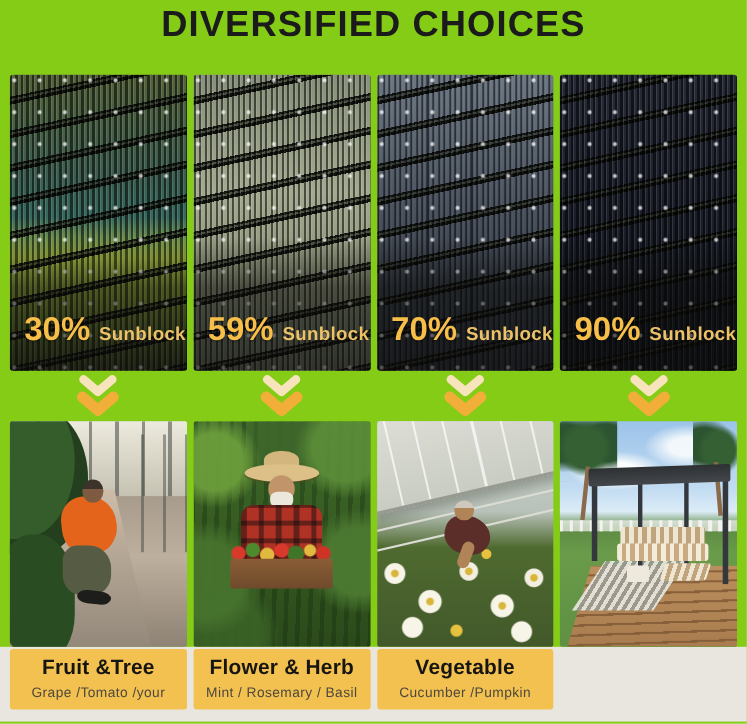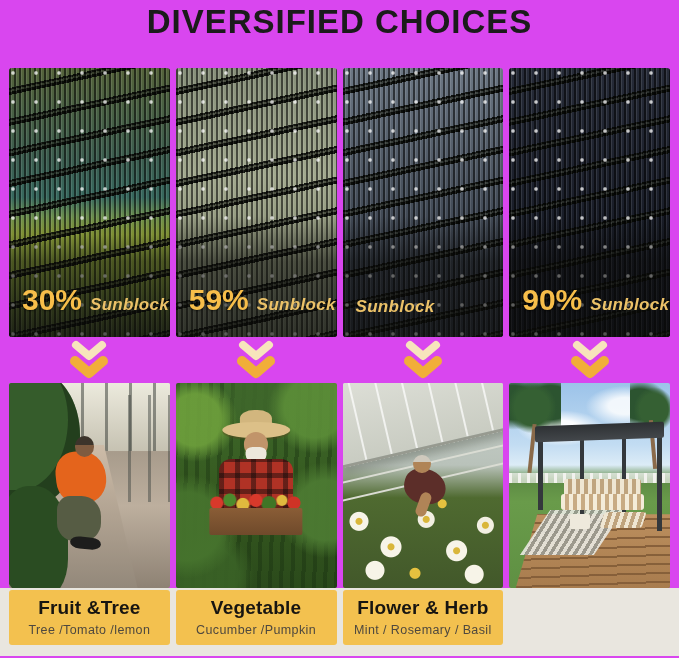--- a/index.html
+++ b/index.html
@@ -1,18 +1,18 @@
 <!DOCTYPE html>
 <html><head>
 <meta charset="utf-8">
 <style>
   html,body{margin:0;padding:0;background:#e9e6df;}
   .canvas{
     position:relative;width:679px;height:658px;margin:0 auto;overflow:hidden;
-    background:#d946ef;font-family:"Liberation Sans",sans-serif;
+    background:#84cc16;font-family:"Liberation Sans",sans-serif;
   }
   
   .header{height:68px;text-align:center;padding-top:5px;box-sizing:border-box;}
   .title{font-size:33px;font-weight:800;letter-spacing:1px;color:#1b1b1b;line-height:1.0;}
   .subtitle{font-size:19px;font-weight:400;letter-spacing:3px;color:#242424;margin-top:3px;}
   
   .row{display:grid;grid-template-columns:repeat(4,1fr);gap:6px;padding:0 9px;}
   
   .net{position:relative;height:269px;border-radius:3px;overflow:hidden;}
   .net::before{ 
@@ -26,21 +26,21 @@
   .net::after{ 
     content:"";position:absolute;inset:0;
     background:linear-gradient(180deg, rgba(10,10,8,0) 55%, rgba(10,10,8,.5) 72%, rgba(12,12,10,.62) 100%);
   }
   .net-30{background:linear-gradient(180deg,#55633a 0%,#3c5e50 34%,#37685e 48%,#9cb23e 62%,#88a038 74%,#3c4a28 100%);}
   .net-50{background:linear-gradient(180deg,#87907a 0%,#a3aa8f 40%,#8d9479 68%,#6b7260 100%);}
   .net-70{background:linear-gradient(180deg,#6d7885 0%,#49525e 45%,#343b47 75%,#2b313c 100%);}
   .net-90{background:linear-gradient(180deg,#262b38 0%,#191d28 55%,#131620 100%);}
   .sun-label{position:absolute;left:13px;bottom:20px;z-index:3;display:flex;align-items:baseline;gap:8px;}
   .pct{font-size:30px;font-weight:800;color:#f7be4a;text-shadow:0 1px 2px rgba(0,0,0,.5);}
-  .sb{font-size:17px;font-weight:700;color:#ecc268;letter-spacing:.3px;font-style:italic;}
+  .sb{font-size:17px;font-weight:700;color:#ecc268;letter-spacing:.3px;}
   
   .arrows{height:46px;align-items:center;justify-items:center;}
   
   .photo{position:relative;height:205px;border-radius:2px;overflow:hidden;}
   .photo *{position:absolute;}
   
   .p1{background:linear-gradient(180deg,#d8d4c6 0%,#b8b2a2 18%,#a89c8c 34%,#bdaf9e 60%,#8e8274 100%);}
   .p1 .roof{left:0;right:0;top:0;height:33%;
     background:repeating-linear-gradient(90deg, rgba(50,55,50,.5) 0 3px, rgba(0,0,0,0) 3px 24px),
                linear-gradient(180deg,#eceadd,#c6c2b2);}
@@ -170,20 +170,21 @@
       </div>
     </div>
     <div class="net net-50">
       <div class="sun-label">
         <span class="pct">59%</span>
         <span class="sb">Sunblock</span>
       </div>
     </div>
     <div class="net net-70">
       <div class="sun-label">
+        <span class="pct">70%</span>
         <span class="sb">Sunblock</span>
       </div>
     </div>
     <div class="net net-90">
       <div class="sun-label">
         <span class="pct">90%</span>
         <span class="sb">Sunblock</span>
       </div>
     </div>
   </div>
@@ -260,25 +261,25 @@
       <div class="sofa-seat"></div>
       <div class="chaise"></div>
       <div class="ottoman"></div>
     </div>
 
   </div>
 
   <div class="row labels-row">
     <div class="use-label">
       <div class="use-title">Fruit &amp;Tree</div>
-      <div class="use-sub">Tree /Tomato /lemon</div>
+      <div class="use-sub">Grape /Tomato /your</div>
+    </div>
+    <div class="use-label">
+      <div class="use-title">Flower &amp; Herb</div>
+      <div class="use-sub">Mint / Rosemary / Basil</div>
     </div>
     <div class="use-label">
       <div class="use-title">Vegetable</div>
       <div class="use-sub">Cucumber /Pumpkin</div>
     </div>
-    <div class="use-label">
-      <div class="use-title">Flower &amp; Herb</div>
-      <div class="use-sub">Mint / Rosemary / Basil</div>
-    </div>
   </div>
 
 </div>
 
 </body></html>

